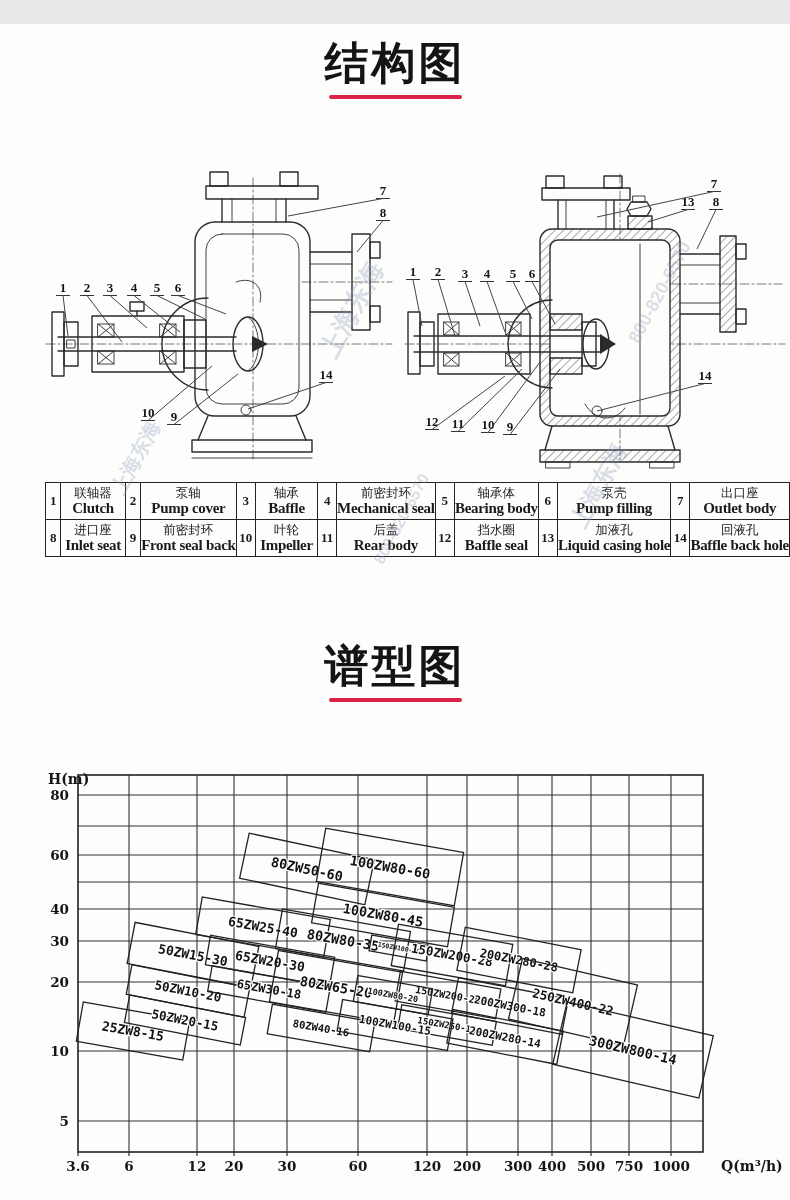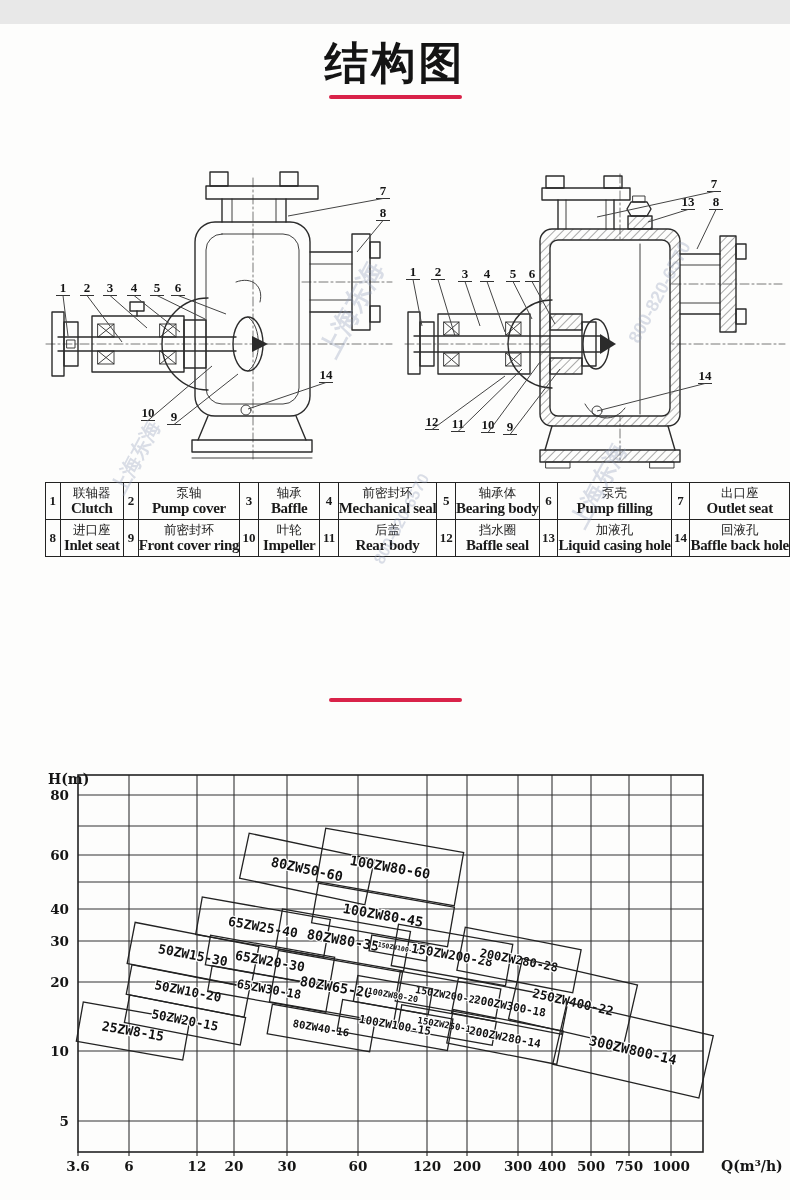--- a/index.html
+++ b/index.html
@@ -285,33 +285,33 @@
             <div class="en">Bearing body</div>
           </td>
           <td class="no">6</td>
           <td class="nm">
             <div class="cn">泵壳</div>
             <div class="en">Pump filling</div>
           </td>
           <td class="no">7</td>
           <td class="nm">
             <div class="cn">出口座</div>
-            <div class="en">Outlet seat</div>
+            <div class="en">Outlet body</div>
           </td>
         </tr>
         <tr>
           <td class="no">8</td>
           <td class="nm">
             <div class="cn">进口座</div>
             <div class="en">Inlet seat</div>
           </td>
           <td class="no">9</td>
           <td class="nm">
             <div class="cn">前密封环</div>
-            <div class="en">Front cover ring</div>
+            <div class="en">Front seal back</div>
           </td>
           <td class="no">10</td>
           <td class="nm">
             <div class="cn">叶轮</div>
             <div class="en">Impeller</div>
           </td>
           <td class="no">11</td>
           <td class="nm">
             <div class="cn">后盖</div>
             <div class="en">Rear body</div>
@@ -328,20 +328,21 @@
           </td>
           <td class="no">14</td>
           <td class="nm">
             <div class="cn">回液孔</div>
             <div class="en">Baffle back hole</div>
           </td>
         </tr>
       </tbody>
     </table>
 
+  <div class="sec-title" style="top:613px">谱型图</div>
   <div class="sec-bar" style="left: 329px; top: 674px; width: 133px; background: rgb(217, 35, 73);"></div>
 
   <svg style="left:30px;top:735px" width="760" height="425" viewBox="0 0 760 425">
       <line x1="48" y1="36" x2="673" y2="36" stroke="#333" stroke-width="1.1"></line>
       <text x="39" y="40.5" text-anchor="end" font-size="13.5" class="axis">80</text>
       <line x1="48" y1="96" x2="673" y2="96" stroke="#333" stroke-width="1.1"></line>
       <text x="39" y="100.5" text-anchor="end" font-size="13.5" class="axis">60</text>
       <line x1="48" y1="150" x2="673" y2="150" stroke="#333" stroke-width="1.1"></line>
       <text x="39" y="154.5" text-anchor="end" font-size="13.5" class="axis">40</text>
       <line x1="48" y1="182" x2="673" y2="182" stroke="#333" stroke-width="1.1"></line>

